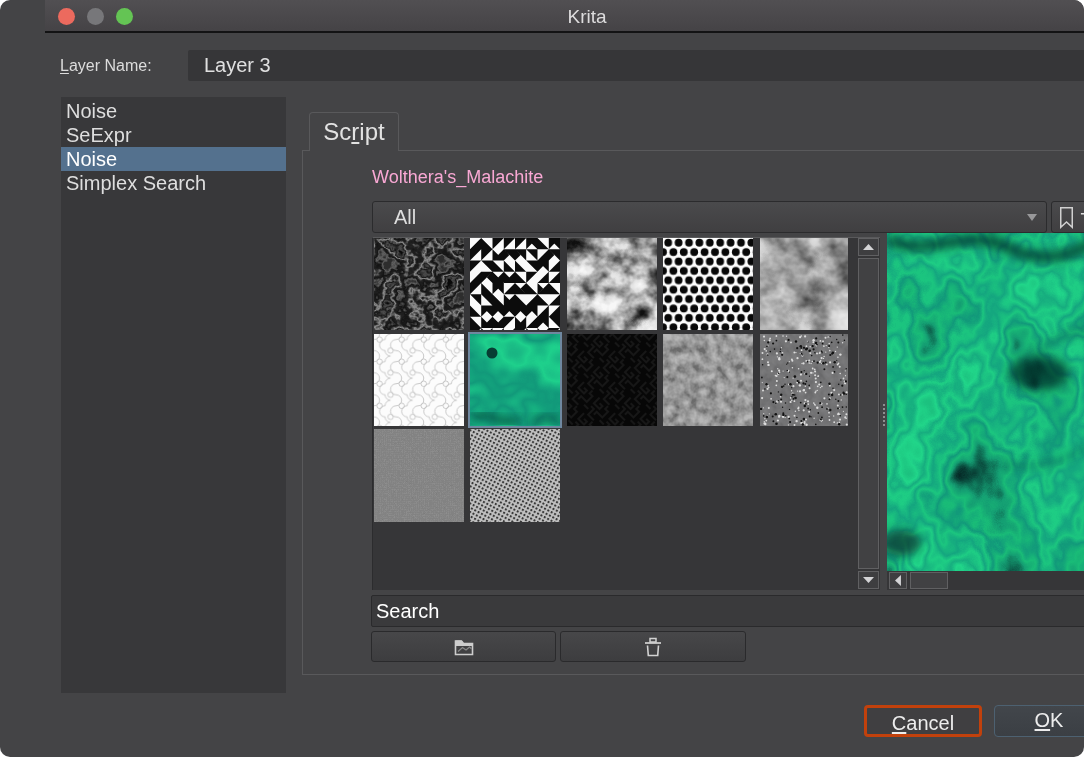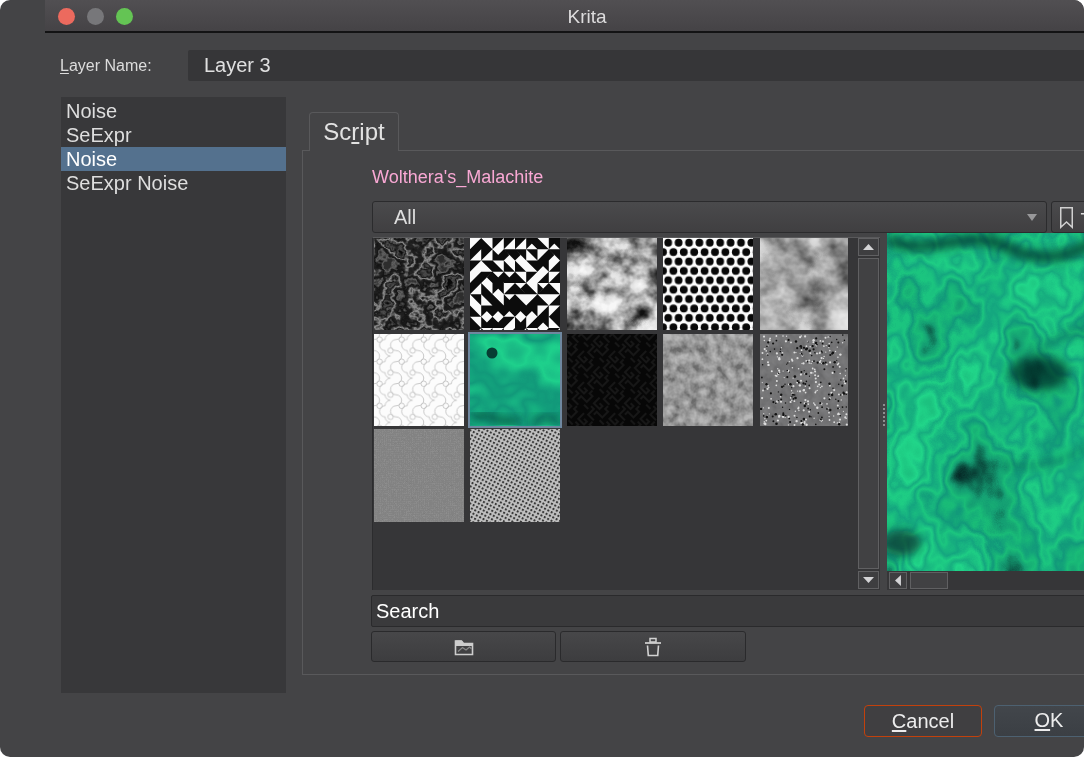--- a/index.html
+++ b/index.html
@@ -25,38 +25,38 @@
   #combo .arr{position:absolute;right:9px;top:12px;width:0;height:0;border-left:5.5px solid transparent;border-right:5.5px solid transparent;border-top:7px solid #98989a;}
   #tagbtn{left:703px;top:50px;width:75px;height:32px;background:linear-gradient(#4a4a4c,#403f41);border:1px solid #2b2b2d;border-radius:3px;}
   #grid{left:24px;top:86px;width:508px;height:353px;background:#363638;border-top:1px solid #59595b;border-left:1px solid #2c2c2e;}
   #preview{left:539px;top:82px;width:237px;height:357px;background:#363638;}
   .thumb{position:absolute;width:90px;height:92px;overflow:hidden;}
   .sbtn{position:absolute;border:1px solid #606062;background:#3e3e40;}
   .sbtn svg{display:block;margin:auto;}
   .shandle{position:absolute;border:1px solid #606062;background:#414143;}
   #search{left:23px;top:444px;width:756px;height:32px;background:#3a3a3c;border:1px solid #2a2a2c;border-radius:2px;color:#ffffff;font-size:20px;line-height:31px;padding-left:4px;}
   .pbtn{top:480px;height:31px;background:linear-gradient(#474749,#3d3d3f);border:1px solid #2a2a2c;border-radius:3px;display:flex;align-items:center;justify-content:center;}
-  .bbtn{top:705px;width:118px;height:32px;background:#403f41;border:1px solid #c2410c;border-radius:4px;font-size:20px;color:#ededed;text-align:center;line-height:30px;}
+  .bbtn{top:705px;width:118px;height:32px;background:#403f41;border:3px solid #c2410c;border-radius:4px;font-size:20px;color:#ededed;text-align:center;line-height:30px;}
   u{text-decoration:underline;text-underline-offset:2px;}
 </style>
 </head>
 <body>
 <div id="win">
   <div class="abs" id="titlebar"></div>
   <div class="abs light" style="left:13px;background:#ec6a5e;"></div>
   <div class="abs light" style="left:42px;background:#77777a;"></div>
   <div class="abs light" style="left:71px;background:#64c454;"></div>
   <div class="abs" id="title">Krita</div>
   <div class="abs" id="lname"><u>L</u>ayer Name:</div>
   <div class="abs" id="linput">Layer 3</div>
   <div class="abs" id="list">
     <div class="li">Noise</div>
     <div class="li">SeExpr</div>
     <div class="li sel">Noise</div>
-    <div class="li">SeExpr Noise</div>
+    <div class="li">Simplex Search</div>
   </div>
   <div class="abs tab" id="tab1">Sc<u>r</u>ipt</div>
   <div class="abs" id="pane">
     <div class="abs" id="wolt">Wolthera's_Malachite</div>
     <div class="abs" id="combo">All<span class="arr"></span></div>
     <div class="abs" id="tagbtn">
       <svg width="73" height="31" viewBox="0 0 73 31">
         <path d="M8.75 5.75 h11.5 v19.5 l-5.75 -5.2 l-5.75 5.2 Z" fill="none" stroke="#d0d0d0" stroke-width="1.5"></path>
         <text x="28.5" y="23.6" font-size="18.5" fill="#dedede" font-family="Liberation Sans">Tag</text>
         <rect x="37.6" y="24.6" width="12" height="1.2" fill="#c8c8c8"></rect>

